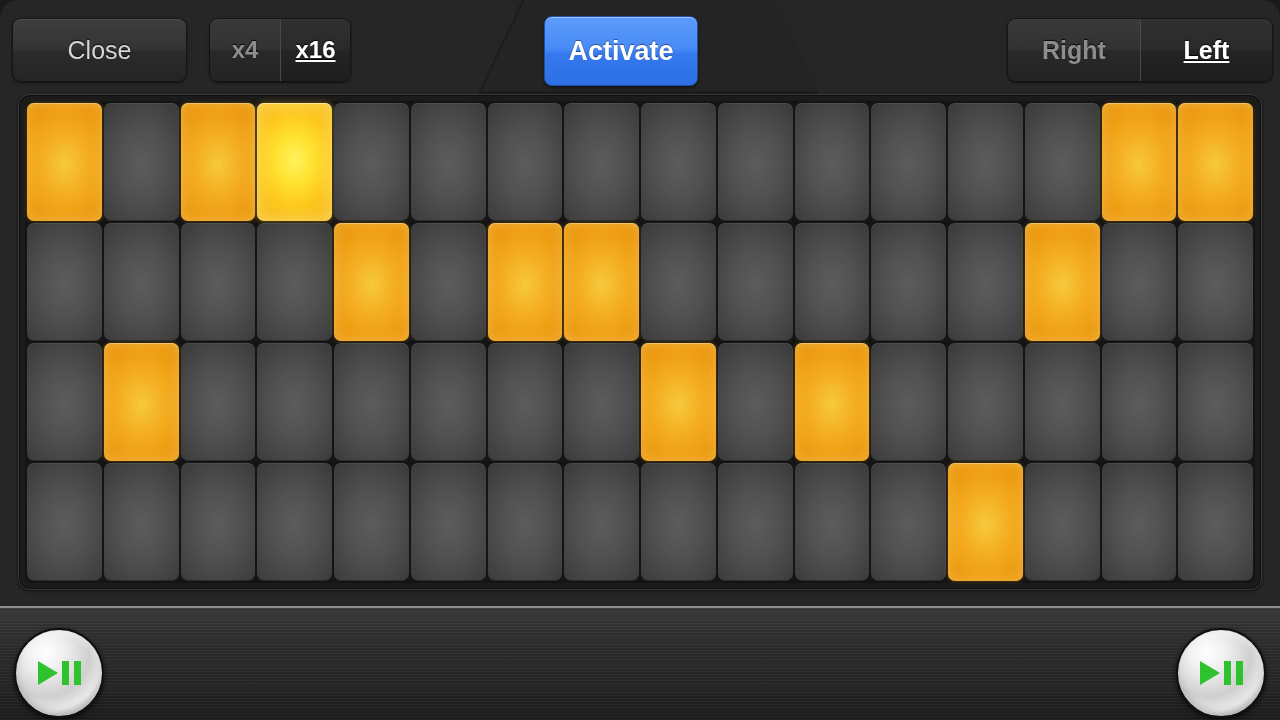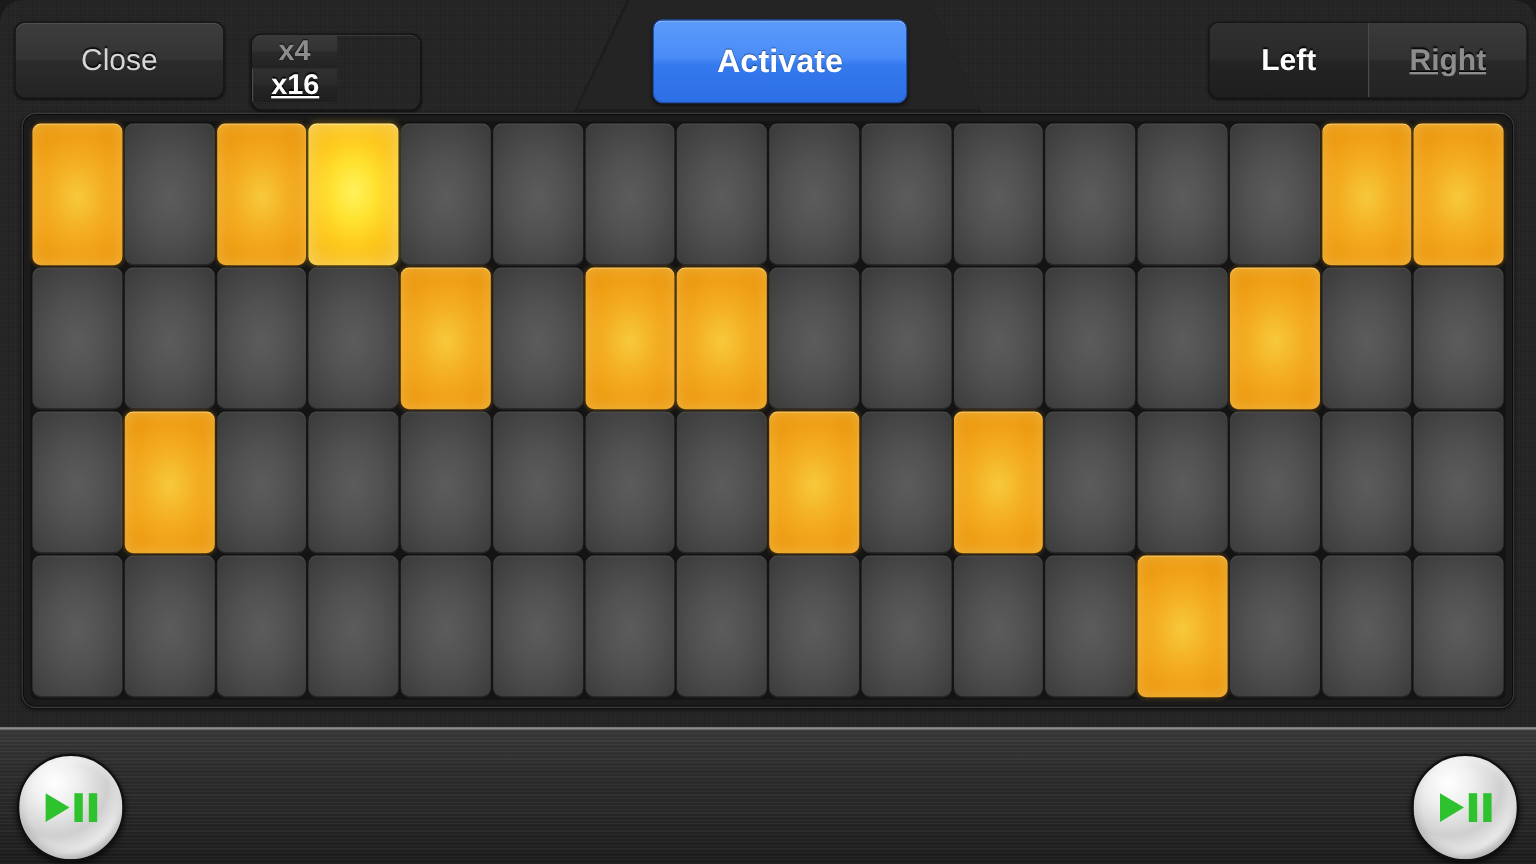--- a/index.html
+++ b/index.html
@@ -74,30 +74,30 @@
     text-shadow: 0 -1px 1px rgba(0,0,0,0.85);
     background: linear-gradient(180deg, #3a3a3a 0%, #323232 48%, #292929 52%, #232323 100%);
     color: #8d8d8d;
   }
   .seg-item.sel {
     background: linear-gradient(180deg, #303030 0%, #2a2a2a 48%, #242424 52%, #1e1e1e 100%);
     color: #ffffff;
   }
   .seg-item + .seg-item { border-left: 1px solid #4a4a4a; text-decoration: underline; }
 
-  #seg-mult { left: 209px; top: 28px; width: 142px; height: 64px; flex-direction: column; }
+  #seg-mult { left: 209px; top: 18px; width: 142px; height: 64px; }
   #seg-mult .seg-item { width: 71px; font-size: 24px; }
 
   #seg-deck { left: 1007px; top: 18px; width: 266px; height: 64px; }
   #seg-deck .seg-item { width: 133px; font-size: 25px; }
 
   .btn-activate {
     position: absolute;
     left: 544px; top: 16px;
-    width: 212px; height: 70px;
+    width: 154px; height: 70px;
     border-radius: 8px;
     background: linear-gradient(180deg, #5b9bfb 0%, #4a8cf7 45%, #3579ef 55%, #2d6fe4 100%);
     border: 1px solid #1f4fa8;
     box-shadow: inset 0 1px 0 rgba(255,255,255,0.42), 0 2px 3px rgba(0,0,0,0.55);
     display: flex; align-items: center; justify-content: center;
     color: #ffffff;
     font-size: 27px; font-weight: bold;
     text-shadow: 0 -1px 1px rgba(0,0,0,0.45);
   }
 
@@ -194,25 +194,25 @@
       <div class="seg-item sel">
         <span>x16</span>
       </div>
     </div>
 
     <div class="btn-activate">
       <span>Activate</span>
     </div>
 
     <div class="seg" id="seg-deck">
+      <div class="seg-item">
+        <span>Right</span>
+      </div>
       <div class="seg-item sel">
         <span>Left</span>
-      </div>
-      <div class="seg-item">
-        <span>Right</span>
       </div>
     </div>
 
   </div>
 
   <div id="grid-panel">
     <div id="grid">
         <div class="pad on"></div>
         <div class="pad"></div>
         <div class="pad on"></div>

